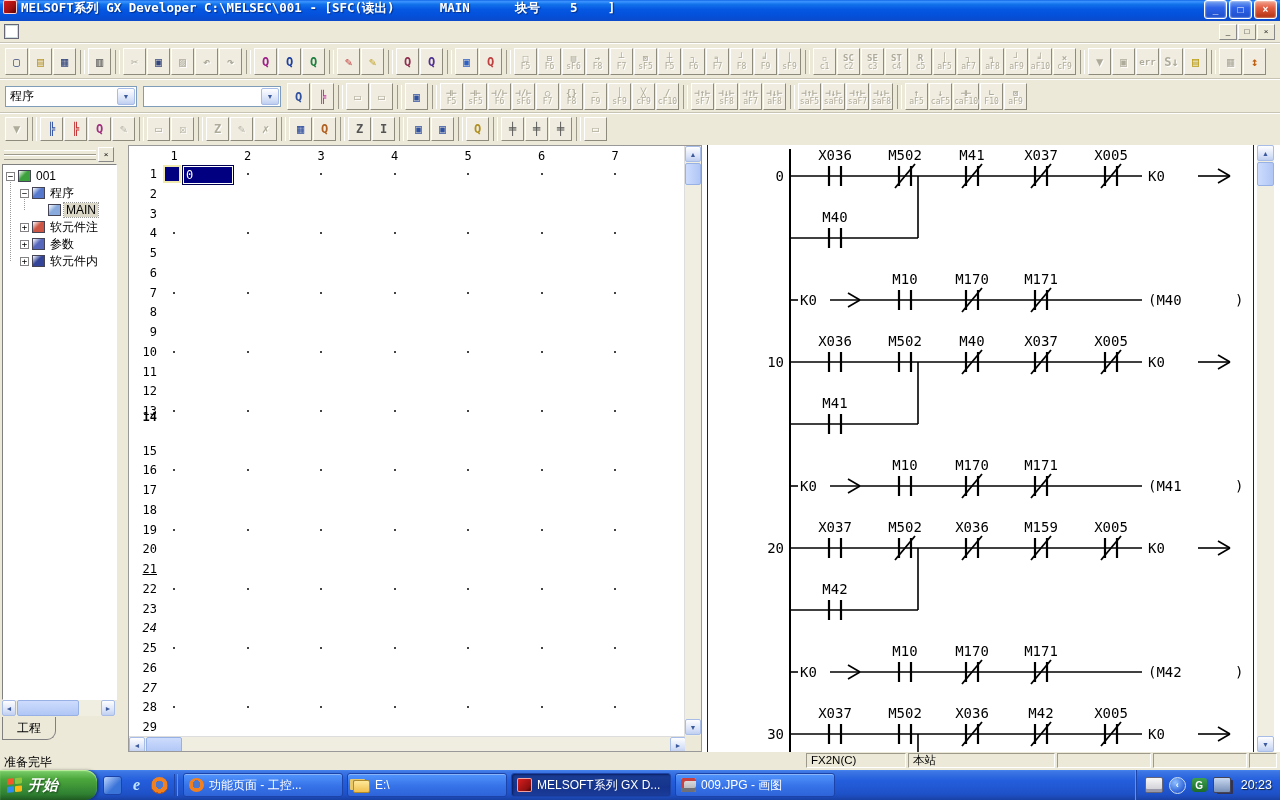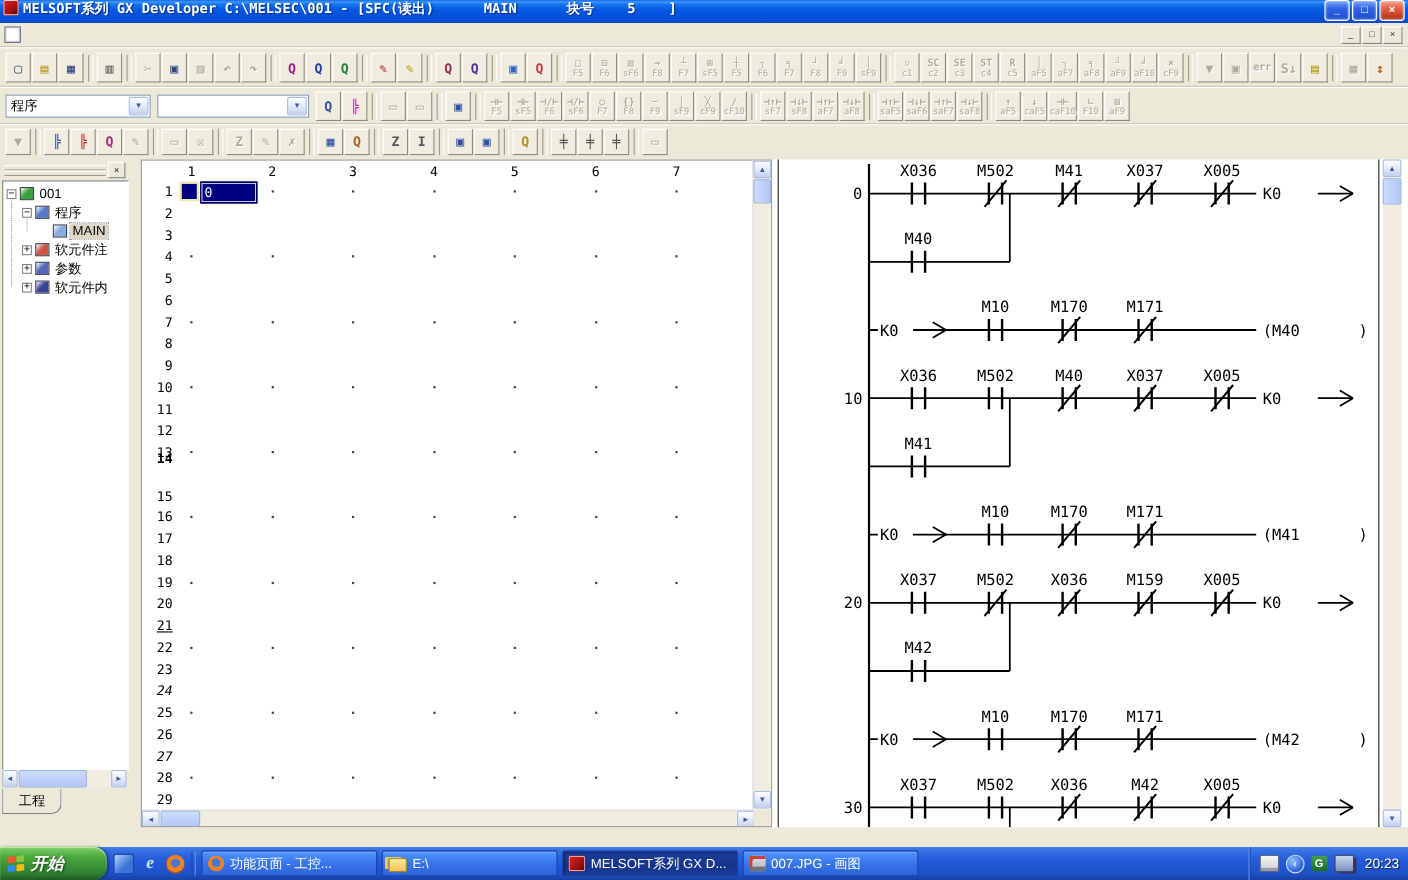--- a/index.html
+++ b/index.html
@@ -880,20 +880,30 @@
         <line x1="210" y1="589" x2="210" y2="607" stroke="#000" stroke-width="1.6"></line>
       </svg>
     <div class="lborder" style="left:546px;"></div>
     <div class="ladder-vscroll">
       <div class="sb-btn" style="left:0;top:0;width:17px;">▲</div>
       <div class="sb-thumb" style="left:0;top:17px;width:17px;height:24px;"></div>
       <div class="sb-btn" style="left:0;top:591px;width:17px;">▼</div>
     </div>
   </div>
 
+  <div class="statusbar">
+    <div class="sb-msg">准备完毕</div>
+    <div id="statusCells">
+        <div class="sb-cell" style="left: 806px; width: 100px;">FX2N(C)</div>
+        <div class="sb-cell" style="left: 908px; width: 147px;">本站</div>
+        <div class="sb-cell" style="left: 1057px; width: 94px;"></div>
+        <div class="sb-cell" style="left: 1153px; width: 94px;"></div>
+        <div class="sb-cell" style="left: 1249px; width: 28px;"></div>
+      </div>
+  </div>
 
   <div class="taskbar">
     <div class="start-btn">
       <div class="start-flag" id="startFlag">
           <span style="background: rgb(243, 88, 45);"></span>
           <span style="background: rgb(140, 198, 63);"></span>
           <span style="background: rgb(47, 140, 240);"></span>
           <span style="background: rgb(253, 184, 19);"></span>
         </div>
       <div class="start-label">开始</div>
@@ -912,21 +922,21 @@
         <div class="task-btn" style="left: 347px;">
           <span class="task-icon ti-folder"></span>
           <span class="tlab">E:\</span>
         </div>
         <div class="task-btn active" style="left: 511px;">
           <span class="task-icon ti-melsoft"></span>
           <span class="tlab">MELSOFT系列 GX D...</span>
         </div>
         <div class="task-btn" style="left: 675px;">
           <span class="task-icon ti-paint"></span>
-          <span class="tlab">007.JPG - 画图</span>
+          <span class="tlab">009.JPG - 画图</span>
         </div>
       </div>
     <div class="tray">
       <div class="tray-icon tray-kbd"></div>
       <div class="tray-collapse">‹</div>
       <div class="tray-g" style="margin:0 6px;">G</div>
       <div class="tray-icon tray-net"></div>
       <div class="tray-clock">20:23</div>
     </div>
   </div>

